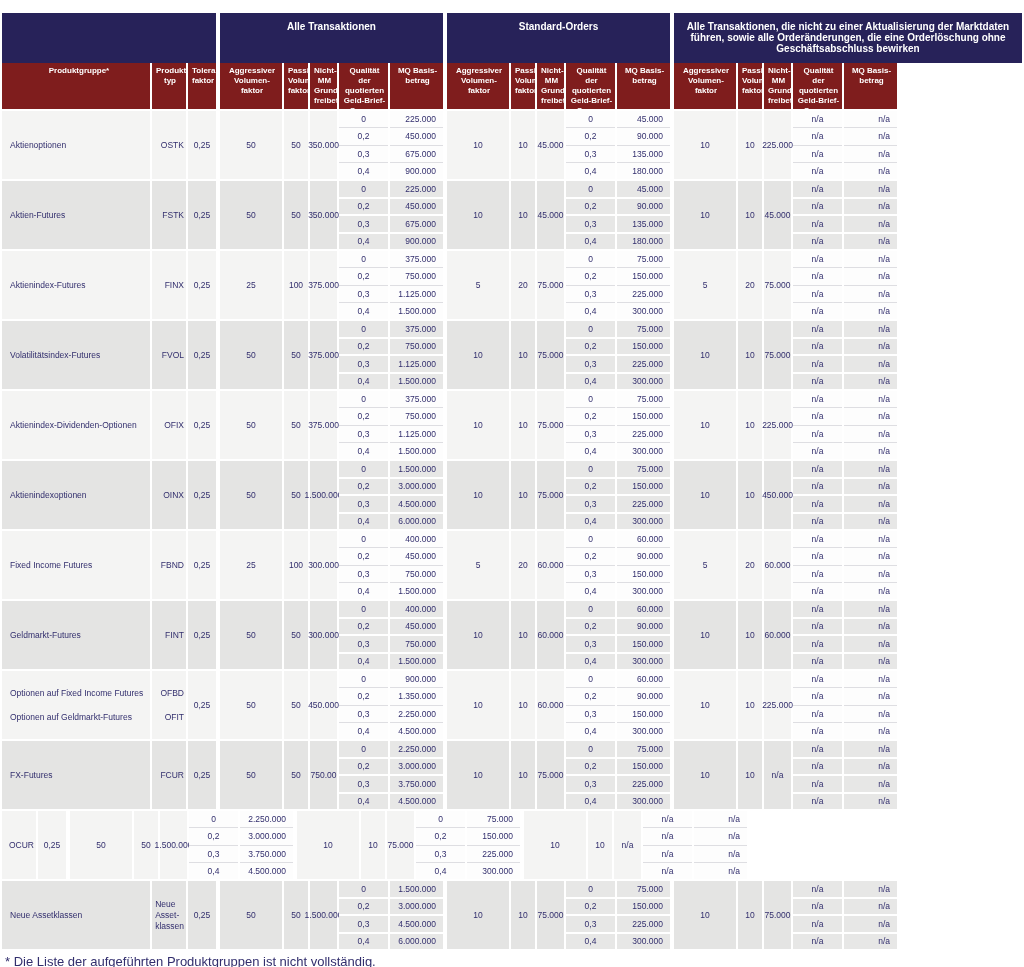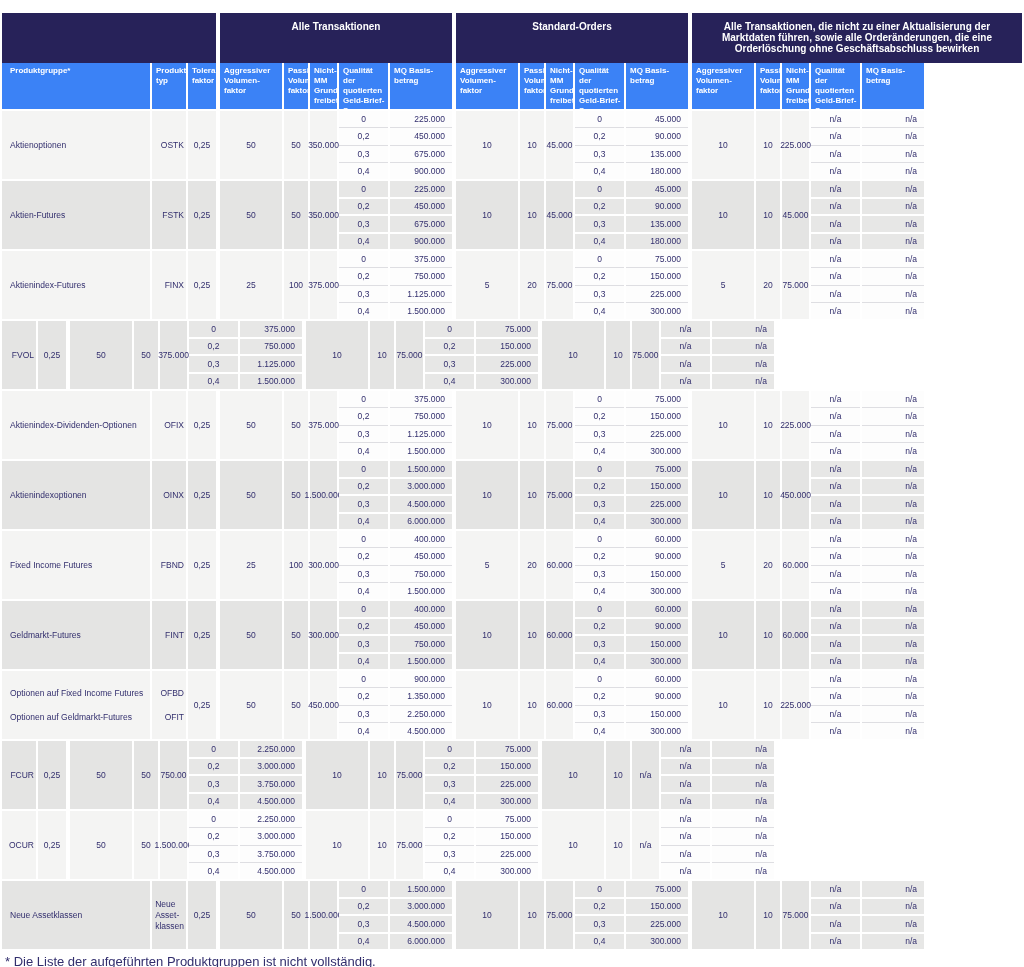--- a/index.html
+++ b/index.html
@@ -14,33 +14,33 @@
   .hrow{display:flex;gap:4px;}
   .block{display:flex;flex-direction:column;}
   .gstrip{
     height:50px;background:#272259;color:#fff;
     display:flex;align-items:flex-start;justify-content:center;
     text-align:center;font-weight:bold;font-size:10px;line-height:11px;
     padding:8px 4px 0 4px;box-sizing:border-box;
   }
   .hcols{display:flex;gap:2px;margin-top:0;}
   .hcell{
-    background:#3b82f6;color:#fff;font-weight:bold;
+    background:#7f1d1d;color:#fff;font-weight:bold;
     font-size:8px;line-height:10px;
-    padding:3px 2px 0 4px;height:46px;box-sizing:border-box;
+    padding:3px 2px 0 4px;height:46px;box-sizing:border-box;text-align:center;
   }
   
   .col-name{width:148px;box-sizing:border-box;}
   .col-type{width:34px;box-sizing:border-box;}
   .col-tol {width:28px;box-sizing:border-box;}
   .col-a{width:62px;box-sizing:border-box;}
   .col-p{width:24px;box-sizing:border-box;}
   .col-n{width:27px;box-sizing:border-box;}
   .col-q{width:49px;box-sizing:border-box;}
-  .col-m{width:62px;box-sizing:border-box;}
+  .col-m{width:53px;box-sizing:border-box;}
   .hcell.col-name{padding-left:8px;}
   
   .row{display:flex;gap:4px;height:68px;margin-top:2px;}
   .rblock{display:flex;gap:2px;}
   .cell{
     display:flex;align-items:center;justify-content:center;
     font-size:8.5px;line-height:11px;
   }
   .row.light .cell{background:#f4f4f3;}
   .row.dark  .cell{background:#e4e4e3;}
@@ -296,20 +296,23 @@
           <div class="stack col-m">
             <div class="sub mq">n/a</div>
             <div class="sub mq">n/a</div>
             <div class="sub mq">n/a</div>
             <div class="sub mq">n/a</div>
           </div>
         </div>
       </div>
       <div class="row dark">
         <div class="rblock">
+          <div class="cell name col-name">
+            <div class="">Volatilitätsindex-Futures</div>
+          </div>
           <div class="cell type col-type">
             <div class="">FVOL</div>
           </div>
           <div class="cell col-tol">0,25</div>
         </div>
         <div class="rblock">
           <div class="cell col-a">50</div>
           <div class="cell col-p">50</div>
           <div class="cell col-n">375.000</div>
           <div class="stack col-q">
@@ -667,20 +670,23 @@
           <div class="stack col-m">
             <div class="sub mq">n/a</div>
             <div class="sub mq">n/a</div>
             <div class="sub mq">n/a</div>
             <div class="sub mq">n/a</div>
           </div>
         </div>
       </div>
       <div class="row dark">
         <div class="rblock">
+          <div class="cell name col-name">
+            <div class="">FX-Futures</div>
+          </div>
           <div class="cell type col-type">
             <div class="">FCUR</div>
           </div>
           <div class="cell col-tol">0,25</div>
         </div>
         <div class="rblock">
           <div class="cell col-a">50</div>
           <div class="cell col-p">50</div>
           <div class="cell col-n">750.00</div>
           <div class="stack col-q">

